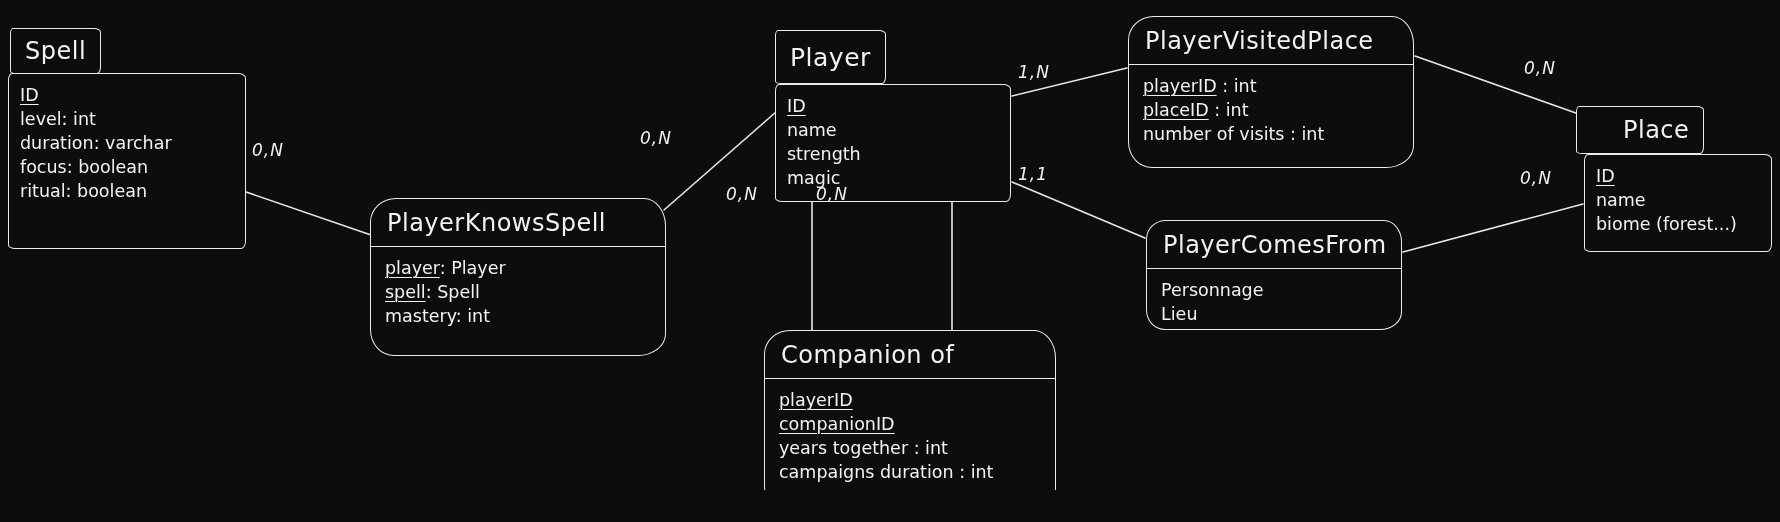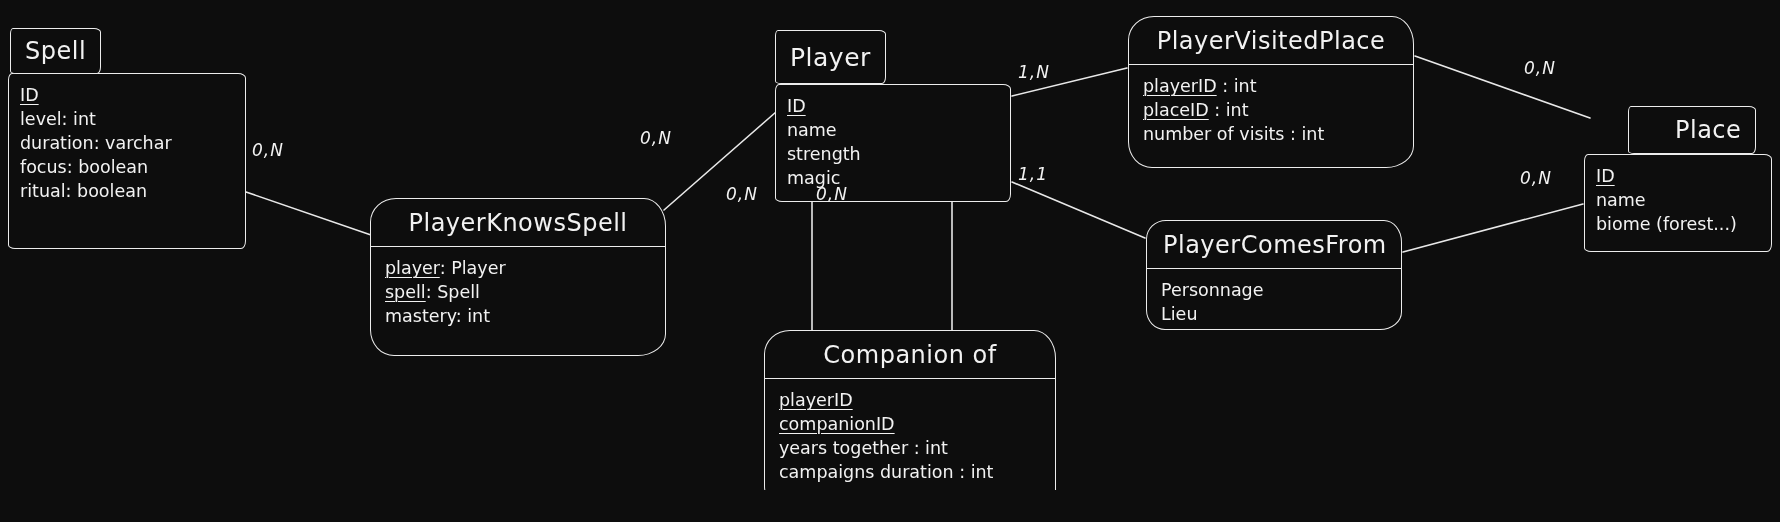--- a/index.html
+++ b/index.html
@@ -45,21 +45,20 @@
     background: #0d0d0d;
     border-radius: 26px 22px 28px 24px / 24px 28px 22px 26px;
     z-index: 2;
   }
   .rel .rtitle {
     font-size: 24px;
     letter-spacing: .5px;
     padding: 10px 16px 9px 16px;
     border-bottom: 1.5px solid #ececec;
     white-space: nowrap;
-    text-align: center;
   }
   .rel .rattrs { padding: 9px 14px; }
 
   .attr {
     font-size: 17.5px;
     line-height: 24px;
     white-space: pre;
   }
   .u {
     text-decoration: underline;
@@ -102,21 +101,21 @@
   </div>
 
   <div class="tab" style="left:775px; top:30px; height:54px; font-size:25px;">Player</div>
   <div class="box" style="left:775px; top:84px; width:236px; height:118px;">
     <div class="attr"><span class="u">ID</span><span></span></div>
     <div class="attr"><span class="u"></span><span>name</span></div>
     <div class="attr"><span class="u"></span><span>strength</span></div>
     <div class="attr"><span class="u"></span><span>magic</span></div>
   </div>
 
-  <div class="tab" style="left:1628px; top:106px; height:48px;padding-left:46px;">Place</div>
+  <div class="tab" style="left:1576px; top:106px; height:48px;padding-left:46px;">Place</div>
   <div class="box" style="left:1584px; top:154px; width:188px; height:98px;">
     <div class="attr"><span class="u">ID</span><span></span></div>
     <div class="attr"><span class="u"></span><span>name</span></div>
     <div class="attr"><span class="u"></span><span>biome (forest...)</span></div>
   </div>
 
   <div class="rel" style="left:370px; top:198px; width:296px; height:158px;">
     <div class="rtitle">PlayerKnowsSpell</div>
     <div class="rattrs">
       <div class="attr"><span class="u">player</span><span>: Player</span></div>

